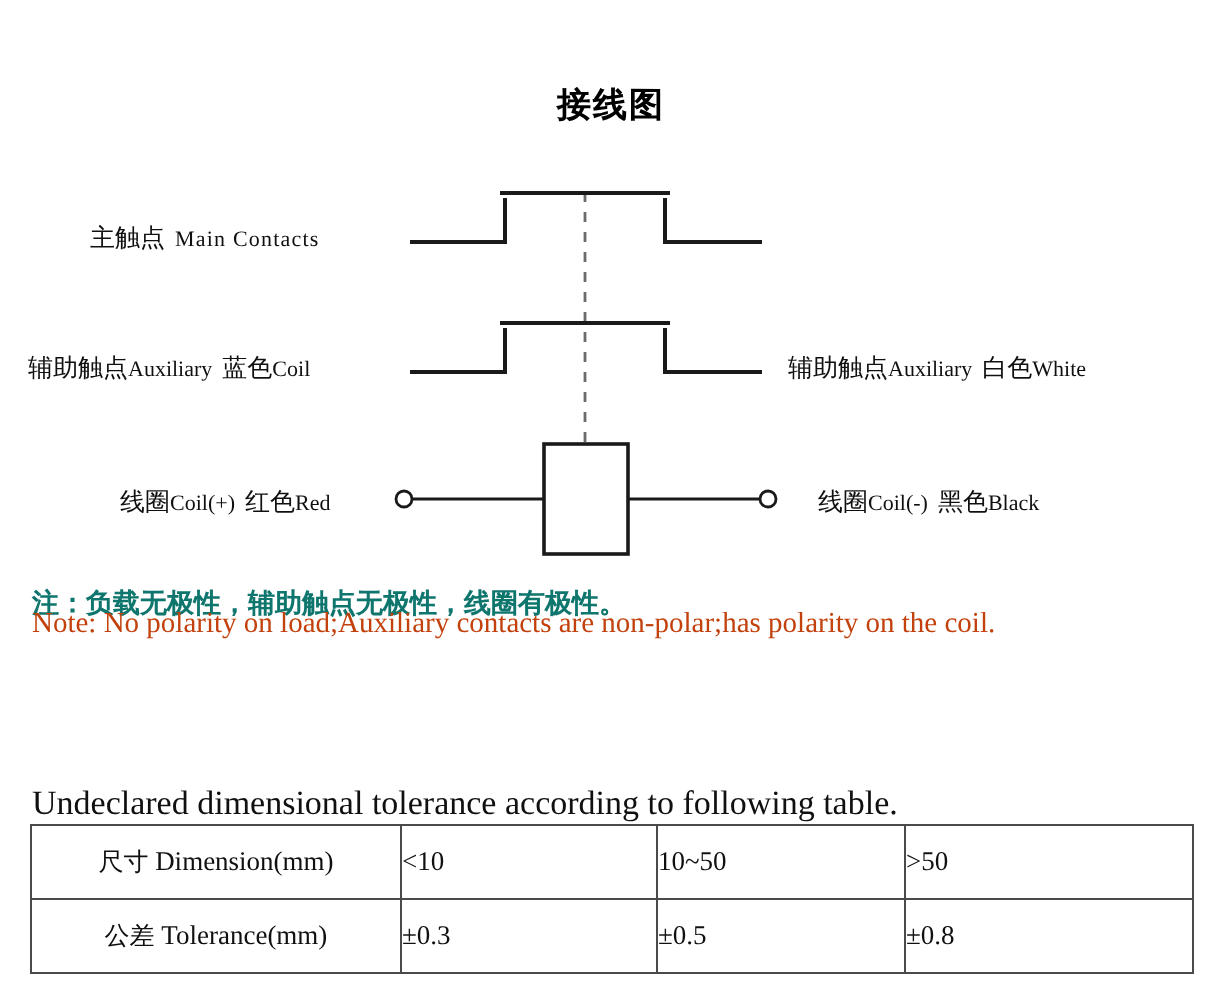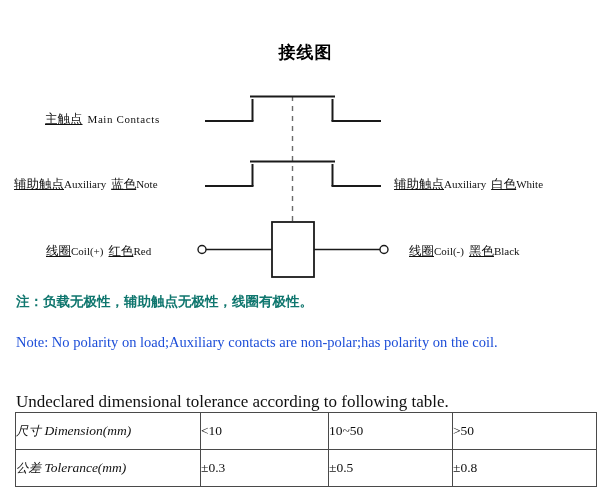--- a/index.html
+++ b/index.html
@@ -56,21 +56,20 @@
   .dlabel {
     position: absolute;
     white-space: nowrap;
     font-size: 13px;
     line-height: 1;
     color: #101010;
   }
   .dlabel .cn {
     font-family: "DejaVu Sans", "Liberation Sans", sans-serif;
     font-size: 12.5px;
-    text-decoration: underline;
   }
   .dlabel .en {
     font-family: "Liberation Serif", "DejaVu Serif", serif;
     font-size: 11px;
   }
   .dlabel .sp {
     display: inline-block;
     width: 5px;
   }
 
@@ -83,21 +82,21 @@
   }
   #label-aux-blue {
     left: 14px;
     top: 153px;
   }
   #label-aux-white {
     left: 394px;
     top: 153px;
   }
   #label-coil-red {
-    left: 46px;
+    left: 60px;
     top: 220px;
   }
   #label-coil-black {
     left: 409px;
     top: 220px;
   }
 
   
   .note-cn {
     position: absolute;
@@ -105,24 +104,24 @@
     top: 269px;
     font-family: "DejaVu Sans", "Liberation Sans", sans-serif;
     font-weight: bold;
     font-size: 13.5px;
     color: #0f766e;
     white-space: nowrap;
   }
   .note-en {
     position: absolute;
     left: 16px;
-    top: 310px;
+    top: 280px;
     font-family: "Liberation Serif", "DejaVu Serif", serif;
     font-size: 14.5px;
-    color: #1d4ed8;
+    color: #c2410c;
     white-space: nowrap;
   }
   .tol-cn {
     position: absolute;
     left: 16px;
     top: 344px;
     font-family: "DejaVu Sans", "Liberation Sans", sans-serif;
     font-weight: bold;
     font-size: 13.5px;
     color: #000000;
@@ -150,21 +149,21 @@
   .tol-table td {
     border: 1px solid #4a4a4a;
     height: 36px;
     vertical-align: middle;
     font-family: "Liberation Serif", "DejaVu Serif", serif;
     font-size: 13.5px;
     color: #101010;
     padding: 0;
   }
   .tol-table td.head-cell {
-    font-style: italic;
+    text-align: center;
   }
   .tol-table .cn {
     font-family: "DejaVu Sans", "Liberation Sans", sans-serif;
     font-size: 12.5px;
   }
   .tol-table .en {
     font-family: "Liberation Serif", "DejaVu Serif", serif;
     font-size: 13.5px;
   }
   .col-label { width: 185px; }
@@ -213,21 +212,21 @@
         <circle cx="202" cy="225.5" r="4" fill="#ffffff" stroke="#1a1a1a" stroke-width="1.4"></circle>
         <circle cx="384" cy="225.5" r="4" fill="#ffffff" stroke="#1a1a1a" stroke-width="1.4"></circle>
       </g>
     </svg>
 
     <div class="dlabel" id="label-main-contacts">
       <span class="cn">主触点</span><span class="sp"></span><span class="en">Main Contacts</span>
     </div>
 
     <div class="dlabel" id="label-aux-blue">
-      <span class="cn">辅助触点</span><span class="en">Auxiliary</span><span class="sp"></span><span class="cn">蓝色</span><span class="en">Note</span>
+      <span class="cn">辅助触点</span><span class="en">Auxiliary</span><span class="sp"></span><span class="cn">蓝色</span><span class="en">Coil</span>
     </div>
 
     <div class="dlabel" id="label-aux-white">
       <span class="cn">辅助触点</span><span class="en">Auxiliary</span><span class="sp"></span><span class="cn">白色</span><span class="en">White</span>
     </div>
 
     <div class="dlabel" id="label-coil-red">
       <span class="cn">线圈</span><span class="en">Coil(+)</span><span class="sp"></span><span class="cn">红色</span><span class="en">Red</span>
     </div>
 

